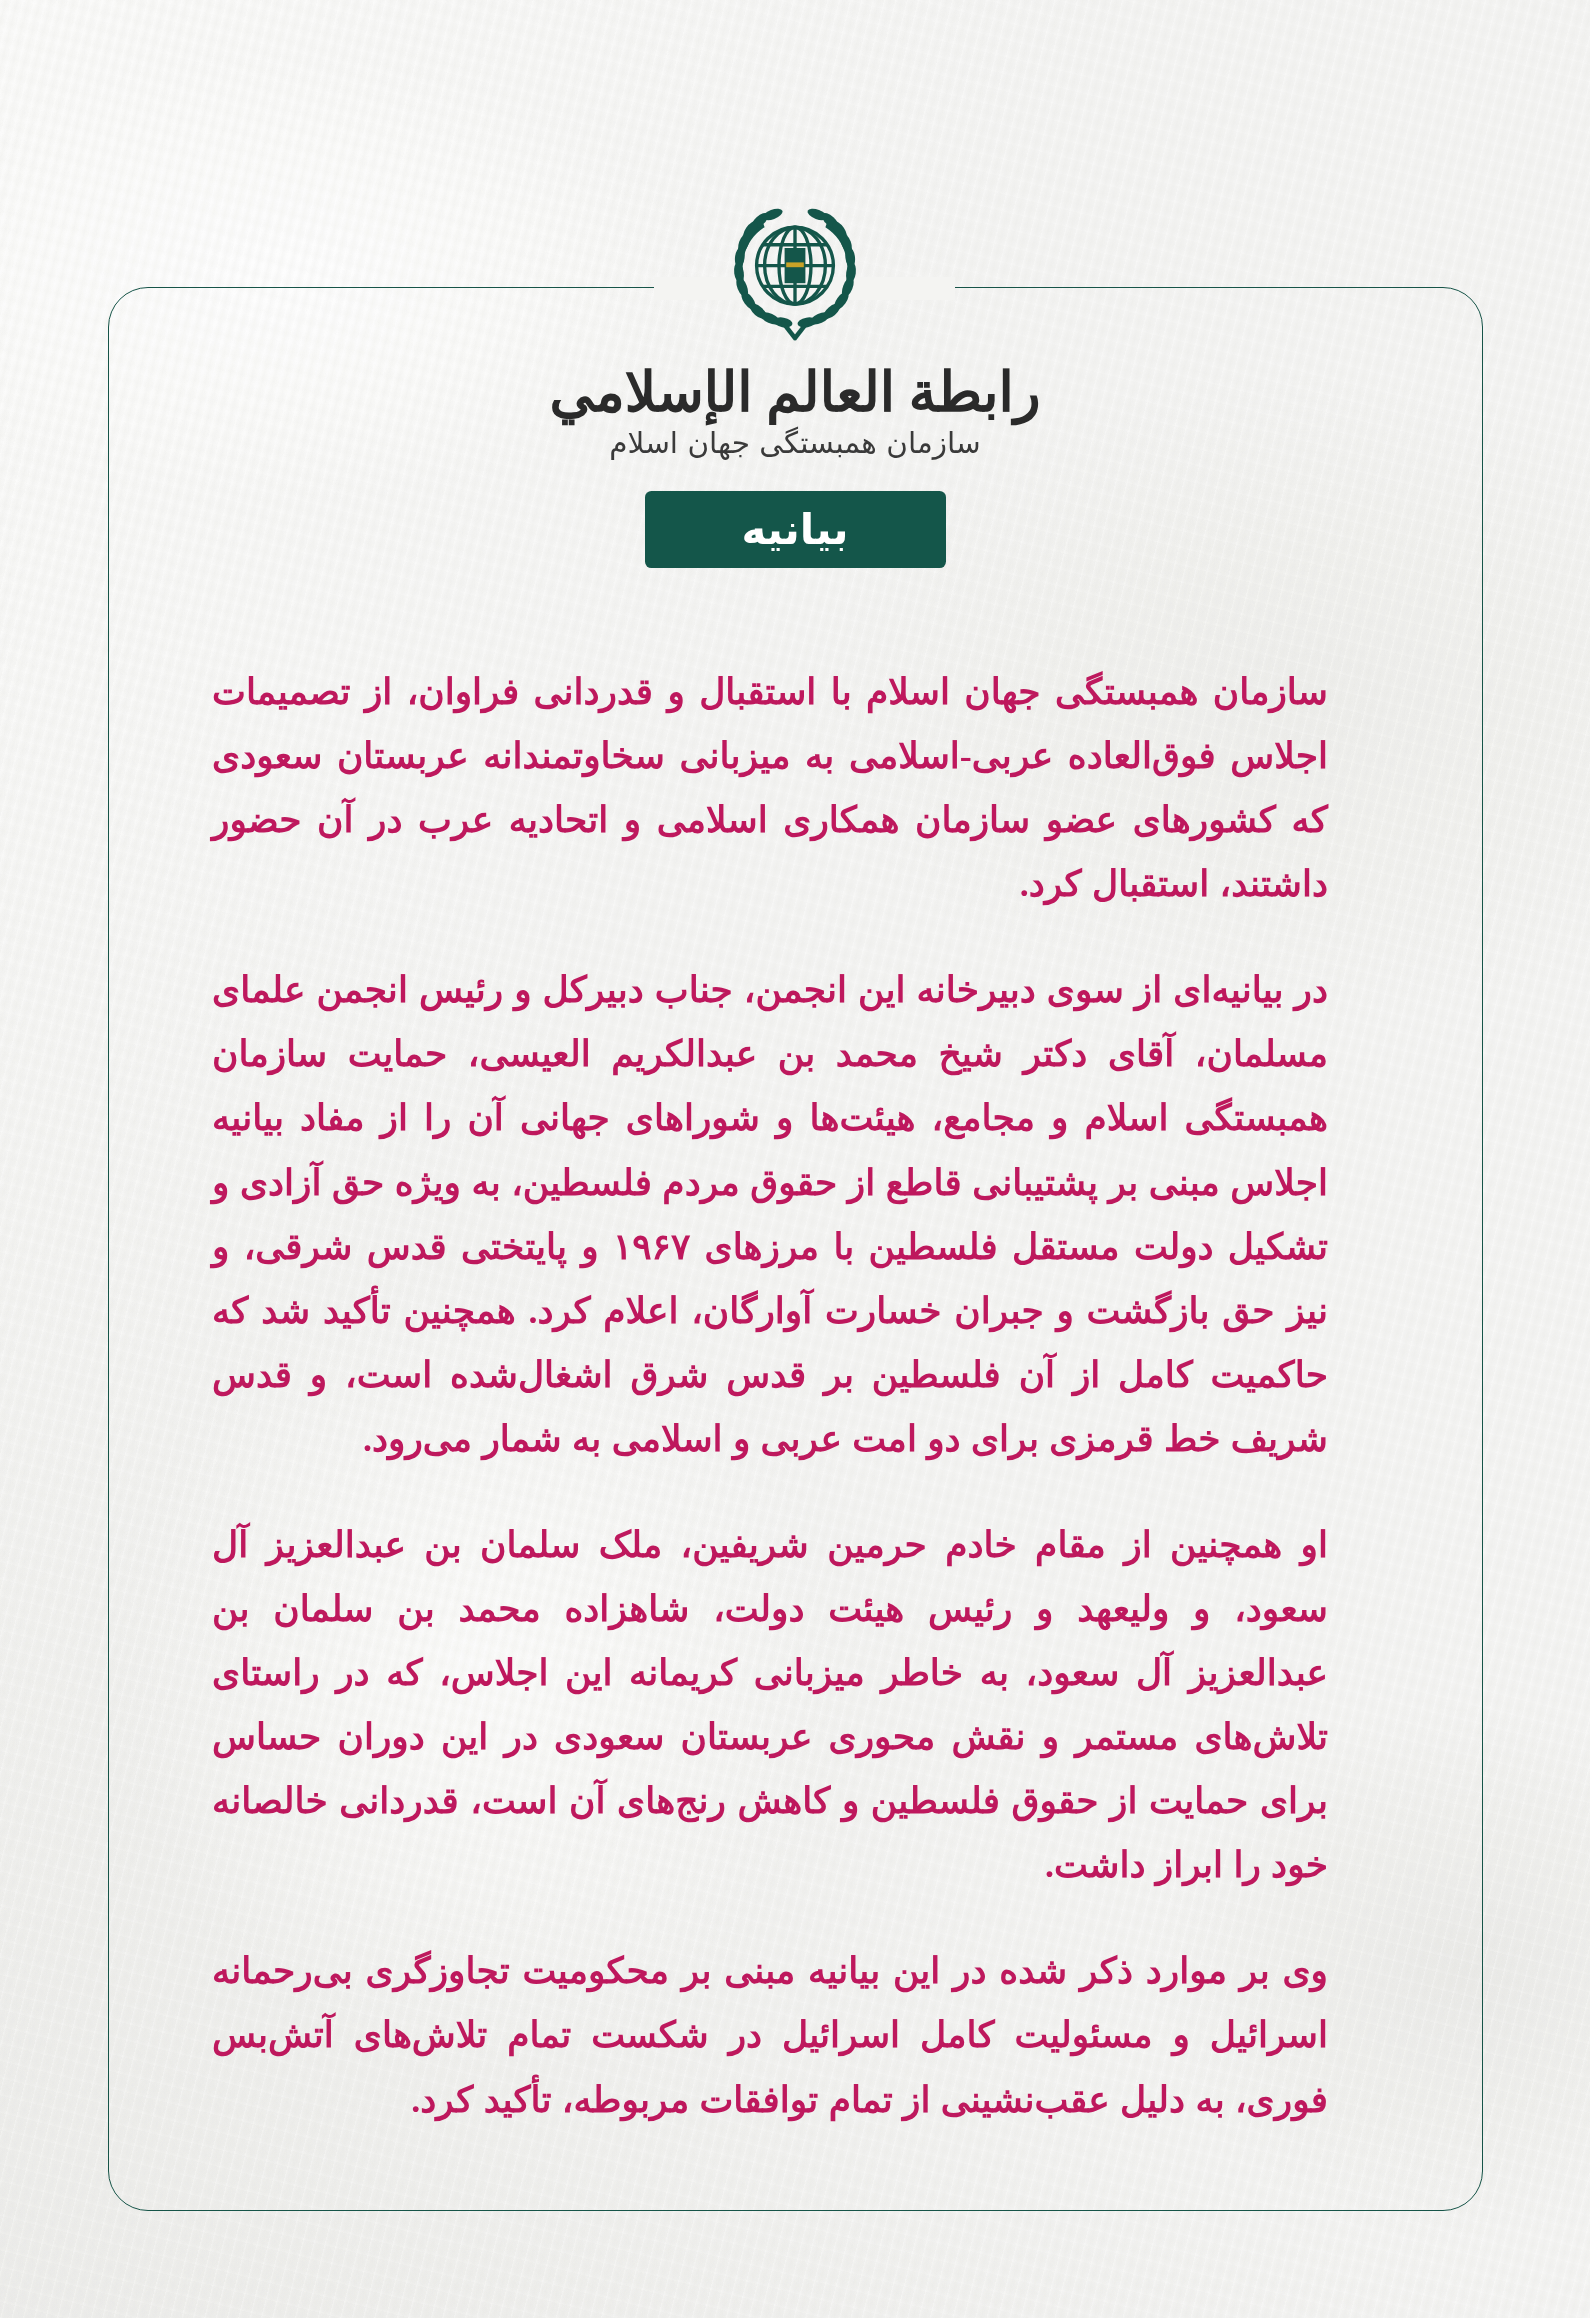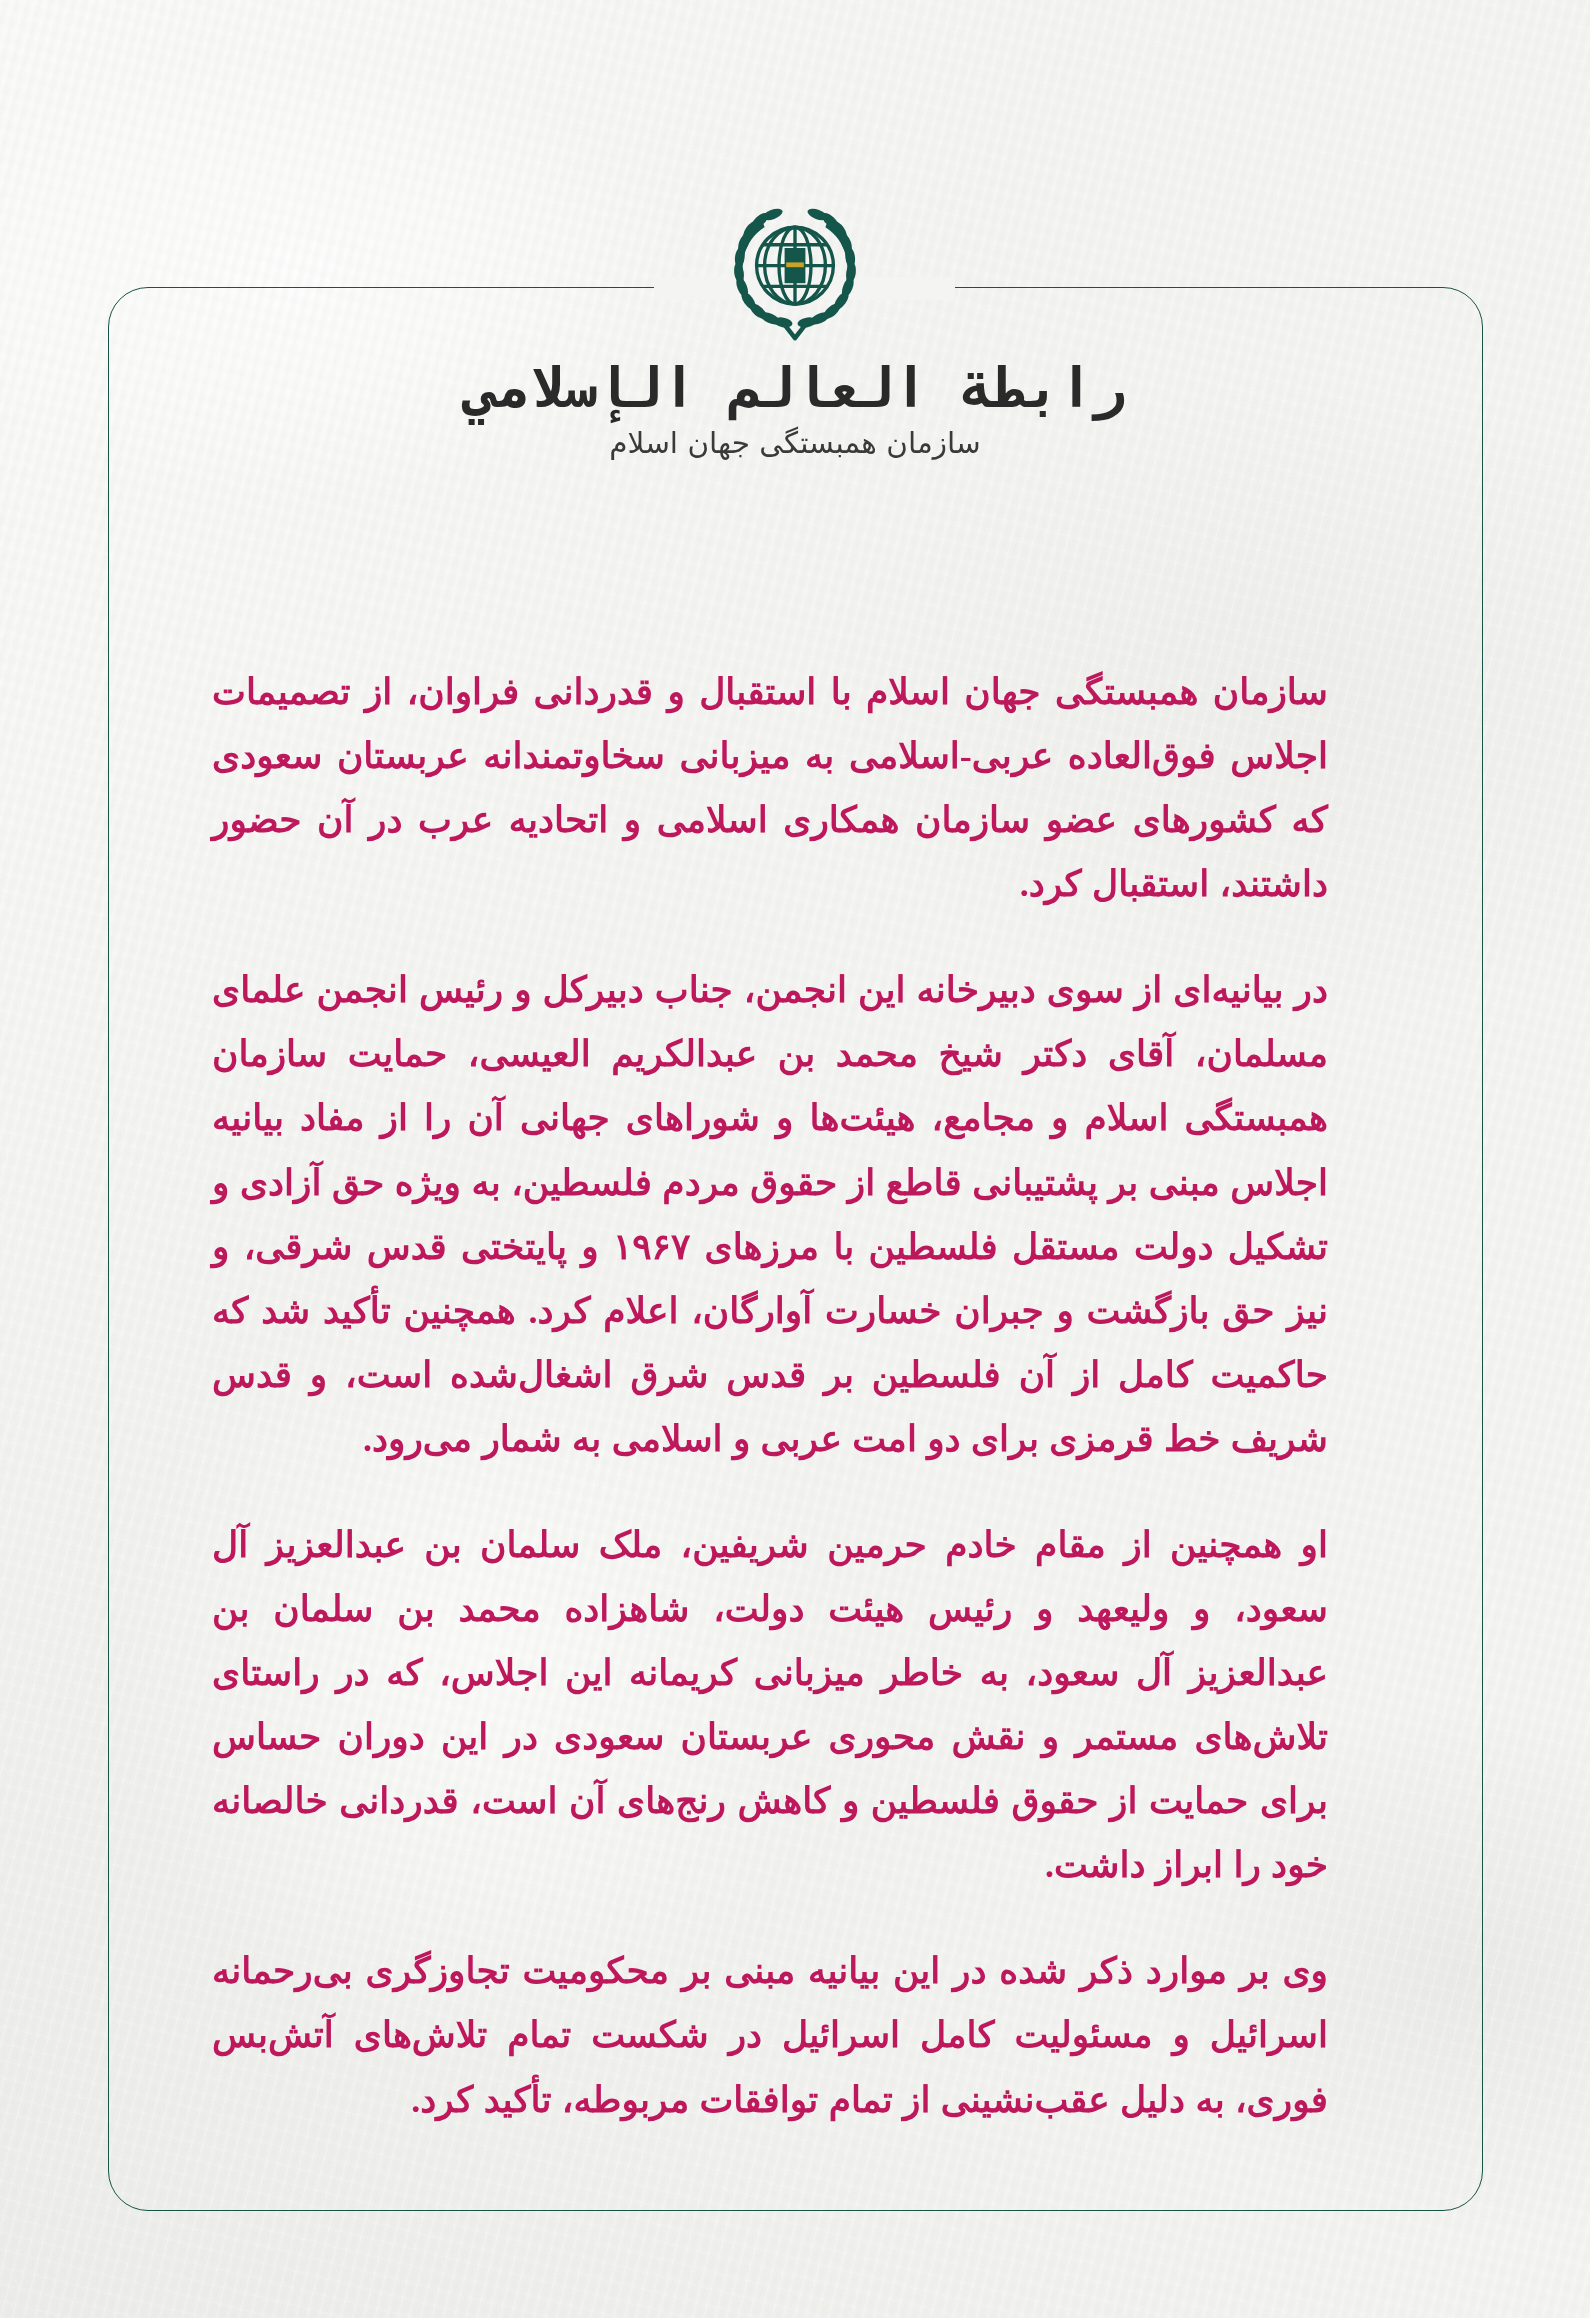--- a/index.html
+++ b/index.html
@@ -78,21 +78,21 @@
     height: 160px;
     margin: 0 auto;
     display: block;
   }
 
   .org-names {
     margin-top: 11.5px;
     text-align: center;
   }
   .org-name-ar {
-    font-family: Liberation Mono, monospace;
+    font-family: Liberation Serif, serif;
     font-size: 55px;
     font-weight: 700;
     color: #2a2a2a;
     letter-spacing: -1.3px;
     line-height: 1.05;
     direction: rtl;
   }
   .org-name-fa {
     margin-top: 5.1px;
     font-family: "DejaVu Sans", "Liberation Sans", sans-serif;
@@ -220,20 +220,23 @@
 
       <rect x="87" y="70" width="26" height="44" fill="#14564a"></rect>
       <rect x="89" y="88" width="22" height="6" fill="#c9a227"></rect>
     </svg>
 
     <div class="org-names">
       <div class="org-name-ar">رابطة العالم الإسلامي</div>
       <div class="org-name-fa">سازمان همبستگی جهان اسلام</div>
     </div>
 
+    <div class="badge">
+      <span class="badge-label">بیانیه</span>
+    </div>
   </div>
 
   <div class="content">
 
     <p class="para">سازمان همبستگی جهان اسلام با استقبال و قدردانی فراوان، از تصمیمات اجلاس فوق‌العاده عربی-اسلامی به میزبانی سخاوتمندانه عربستان سعودی که کشورهای عضو سازمان همکاری اسلامی و اتحادیه عرب در آن حضور داشتند، استقبال کرد.</p>
 
     <p class="para">در بیانیه‌ای از سوی دبیرخانه این انجمن، جناب دبیرکل و رئیس انجمن علمای مسلمان، آقای دکتر شیخ محمد بن عبدالکریم العیسی، حمایت سازمان همبستگی اسلام و مجامع، هیئت‌ها و شوراهای جهانی آن را از مفاد بیانیه اجلاس مبنی بر پشتیبانی قاطع از حقوق مردم فلسطین، به ویژه حق آزادی و تشکیل دولت مستقل فلسطین با مرزهای ۱۹۶۷ و پایتختی قدس شرقی، و نیز حق بازگشت و جبران خسارت آوارگان، اعلام کرد. همچنین تأکید شد که حاکمیت کامل از آن فلسطین بر قدس شرق اشغال‌شده است، و قدس شریف خط قرمزی برای دو امت عربی و اسلامی به شمار می‌رود.</p>
 
     <p class="para">او همچنین از مقام خادم حرمین شریفین، ملک سلمان بن عبدالعزیز آل سعود، و ولیعهد و رئیس هیئت دولت، شاهزاده محمد بن سلمان بن عبدالعزیز آل سعود، به خاطر میزبانی کریمانه این اجلاس، که در راستای تلاش‌های مستمر و نقش محوری عربستان سعودی در این دوران حساس برای حمایت از حقوق فلسطین و کاهش رنج‌های آن است، قدردانی خالصانه خود را ابراز داشت.</p>
 

